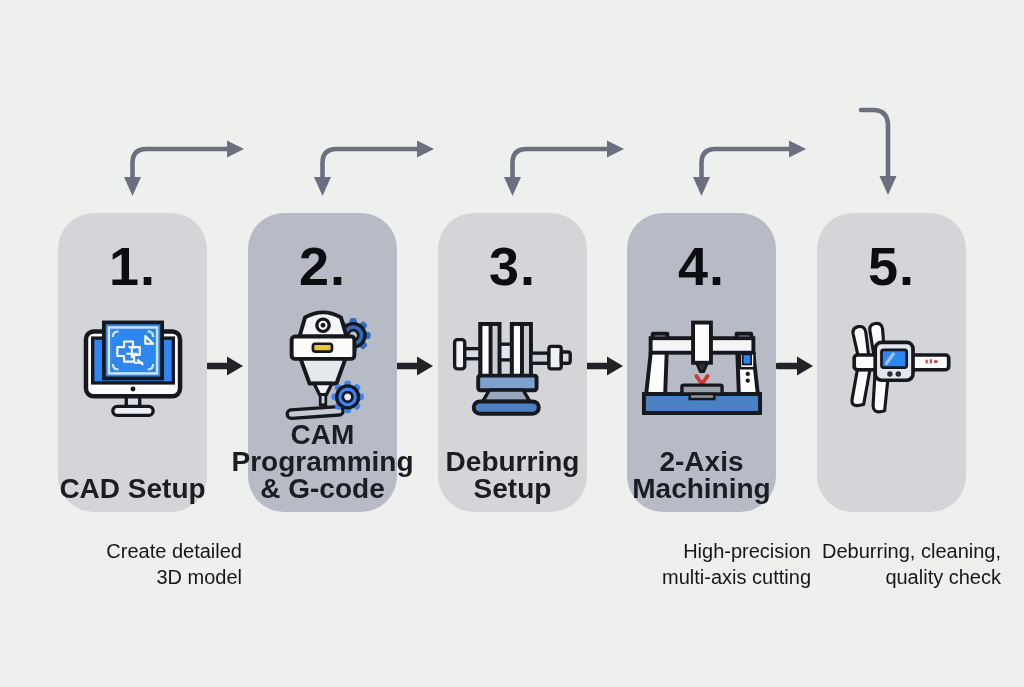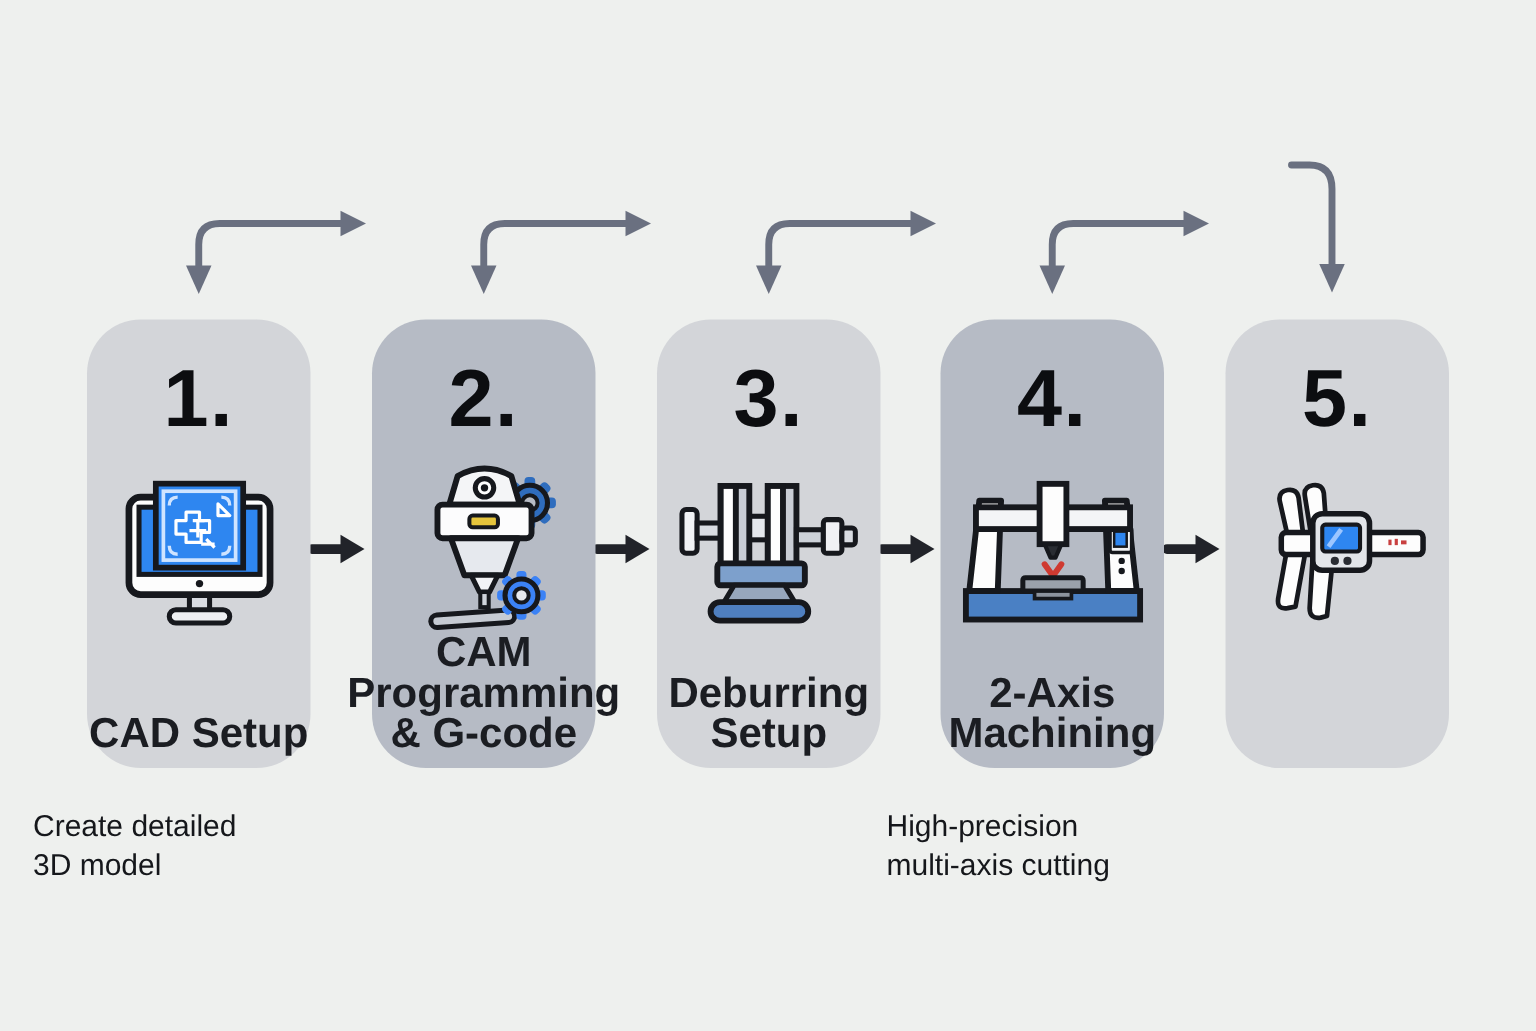--- a/index.html
+++ b/index.html
@@ -11,21 +11,21 @@
   .stage{position:relative;width:1024px;height:687px;background:var(--bg);overflow:hidden;}
   .connector-layer{position:absolute;left:0;top:0;width:1024px;height:687px;pointer-events:none;}
   .card{position:absolute;top:213px;width:149px;height:299px;border-radius:36px;}
   .card-number{position:absolute;top:22px;left:0;width:100%;text-align:center;
     font-size:54px;font-weight:700;color:#0c0d10;letter-spacing:1px;}
   .card-icon{position:absolute;top:88px;left:50%;transform:translateX(-50%);
     width:140px;height:128px;display:flex;align-items:center;justify-content:center;}
   .card-title{position:absolute;bottom:10px;left:50%;transform:translateX(-50%);
     width:214px;text-align:center;font-size:28px;font-weight:700;line-height:27px;
     color:var(--title);white-space:pre-line;}
-  .desc{position:absolute;top:538px;width:220px;text-align:left;
+  .desc{position:absolute;top:538px;width:220px;text-align:right;
     font-size:20px;line-height:26px;color:var(--ink);white-space:pre-line;}
   .elbow{stroke:var(--arrow);stroke-width:4.6;fill:none;stroke-linecap:round;}
   .elbow-head{fill:var(--arrow);stroke:none;}
   .flow-line{stroke:var(--flow);stroke-width:6.5;stroke-linecap:round;}
   .flow-head{fill:var(--flow);}
   svg{display:block;}
 </style>
 </head>
 <body>
 
@@ -209,14 +209,16 @@
             <rect x="100" y="43" width="3.5" height="2.5"></rect>
         </g>
         <rect x="44" y="26" width="36" height="36" rx="6" fill="#e3e6ea" stroke="#16181d" stroke-width="3.5"></rect>
         <rect x="50" y="33" width="24" height="17" rx="2" fill="#2e86f0" stroke="#16181d" stroke-width="2.6"></rect>
         <path d="M54 47 l8 -11" stroke="#9cc6ff" stroke-width="3"></path>
         <circle cx="58" cy="56" r="2.6" fill="#2a2d33"></circle>
         <circle cx="66" cy="56" r="2.6" fill="#2a2d33"></circle>
       </svg>
     </div>
   </div>
+  <div class="desc" style="left:781px">Deburring, cleaning,
+quality check</div>
 
 </div>
 
 </body></html>

